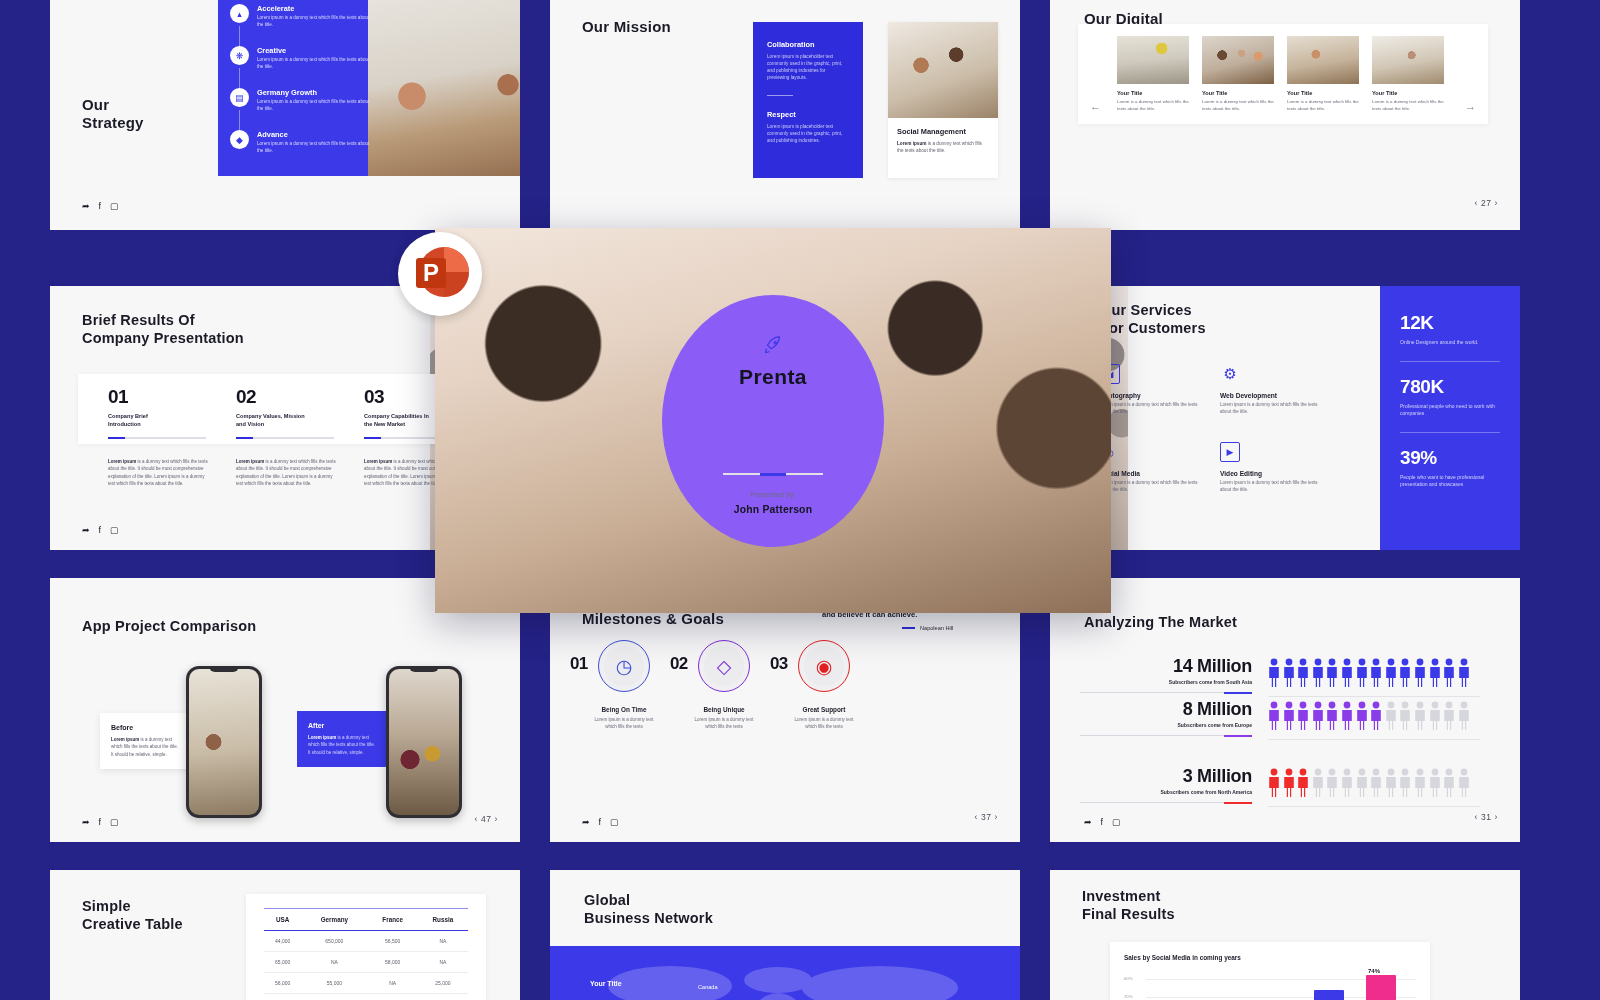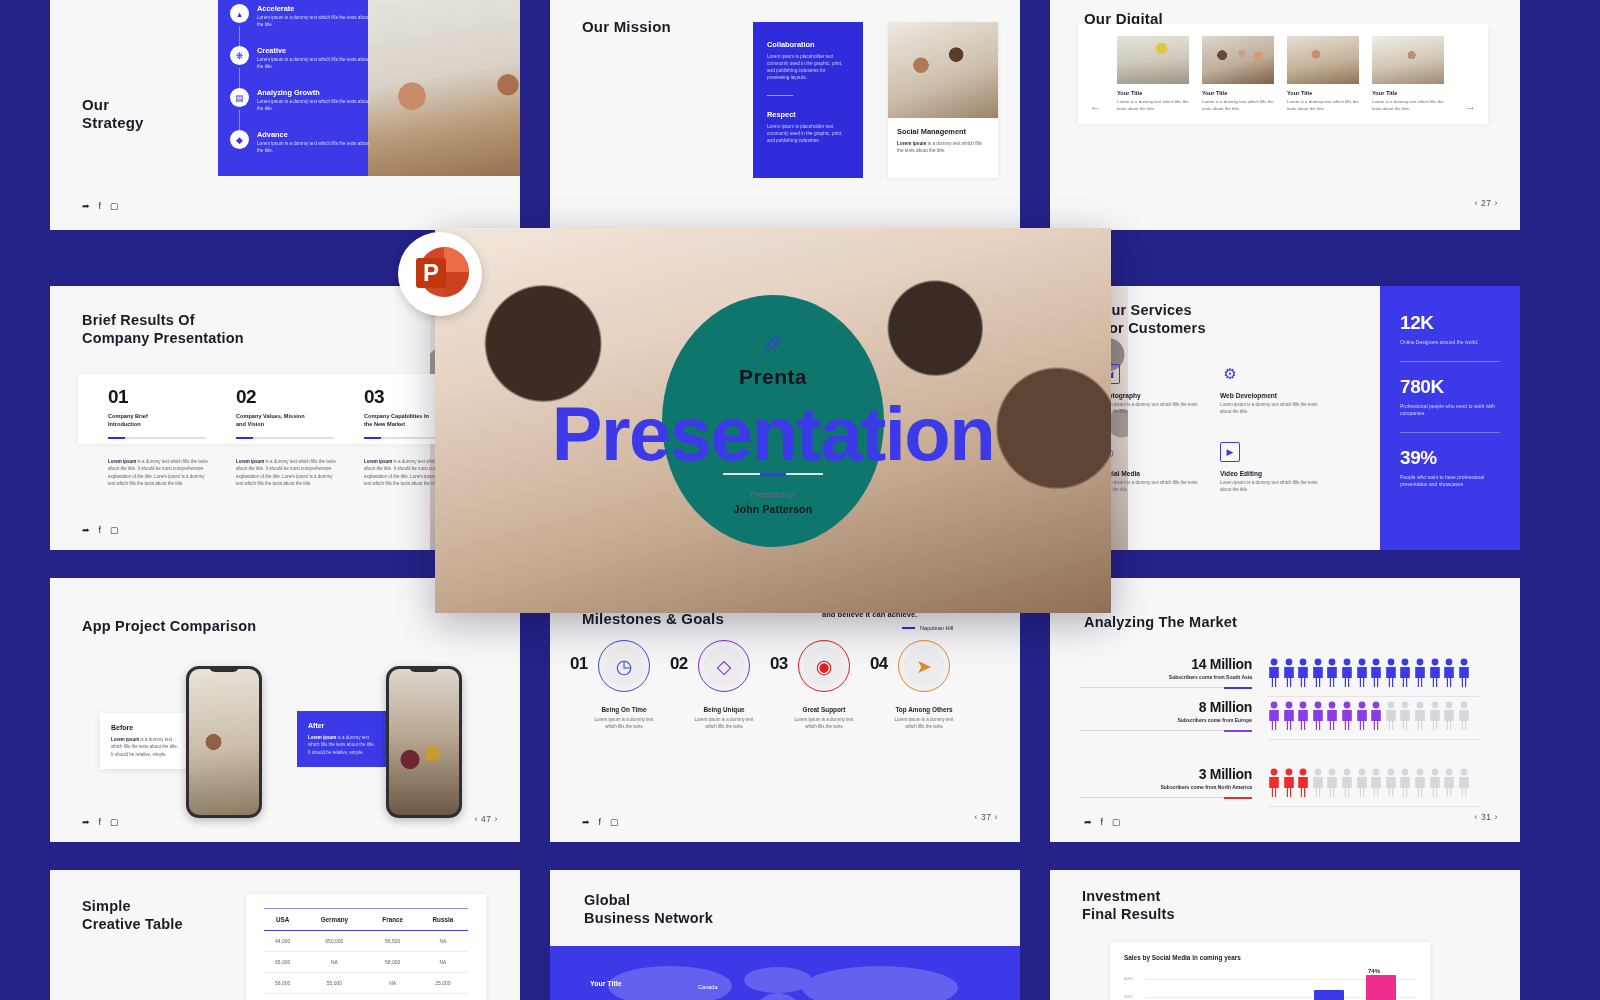--- a/index.html
+++ b/index.html
@@ -172,21 +172,21 @@
   .ms-ring-in { position:absolute; inset:5px; border-radius:50%; background:#ececef; display:flex;align-items:center;justify-content:center; font-size:19px; }
   .ms-num { position:absolute; left:-2px; top:14px; font-size:17px; font-weight:700; color:#15151f; letter-spacing:-.6px; }
   .ms-h { font-size:6.4px; font-weight:700; color:#1b1b28; margin-top:14px; }
   .ms-p { font-size:4.5px; line-height:1.55; color:#6a6a78; margin-top:4px; white-space:pre-line; }
   .quote-text { position:absolute; font-size:7.6px; font-weight:700; color:#1b1b28; }
   .quote-author { position:absolute; font-size:5.6px; color:#2b2b3a; display:flex; align-items:center; gap:5px;}
   .quote-author::before { content:""; width:13px;height:1.4px;background:#2f2ddb;display:block; }
 
   
   .mk-row { position:absolute; width:400px; }
-  .mk-num { font-size:14px; font-weight:700; color:#15151f; text-align:right; width:172px; letter-spacing:-.3px; }
+  .mk-num { font-size:18px; font-weight:700; color:#15151f; text-align:right; width:172px; letter-spacing:-.3px; }
   .mk-sub { font-size:5px; font-weight:700; color:#2a2a38; text-align:right; width:172px; margin-top:2px; }
   .mk-line { width:172px; height:1px; background:#d8d8e0; margin-top:7px; position:relative; }
   .mk-line::after { content:""; position:absolute; right:0; bottom:-1px; width:28px; height:2px; }
   .mk-people { position:absolute; left:188px; top:2px; display:flex; gap:2.6px; }
   .mk-line-wrap { position:absolute; left:188px; top:40px; width:212px; height:1px; background:#e2e2e8; }
 
   
   .tbl-card { position:absolute; left:196px; top:24px; width:240px; height:118px; background:#fff; box-shadow:0 1px 6px rgba(0,0,0,.07); padding:14px 18px; }
   table.tbl { width:100%; border-collapse:collapse; }
   table.tbl th { font-size:6.3px; font-weight:700; color:#20202e; padding:7px 0; text-align:center; }
@@ -208,21 +208,21 @@
 
   
   #hero {
     position:absolute; left:435px; top:228px; width:676px; height:385px;
     overflow:hidden; box-shadow:0 10px 36px rgba(10,10,40,.30);
   }
   #hero-bg { position:absolute; inset:0; }
   #hero-circle {
     position:absolute; left:50%; top:50%; transform:translate(-50%,-50%);
     width:222px; height:252px; border-radius:50%;
-    background:#0f766e;
+    background:#8b5cf6;
     display:flex; flex-direction:column; align-items:center; justify-content:flex-start;
     padding-top:40px;
   }
   #hero-brand { font-size:21px; font-weight:700; color:#14141f; letter-spacing:.4px; margin-top:8px; }
   #hero-main {
     position:absolute; left:0; right:0; top:168px;
     text-align:center; font-size:76px; font-weight:700;
     color:#3b39e8; letter-spacing:-1.5px; line-height:1;
   }
   #hero-divider { position:absolute; left:50%; transform:translateX(-50%); top:245px; width:100px; height:2px; background:#e0e0e6; }
@@ -266,21 +266,21 @@
       <div class="strategy-row" style="top:60px;">
         <div class="strategy-icon">❋</div>
         <div>
           <div class="strategy-h">Creative</div>
           <div class="strategy-p">Lorem ipsum is a dummy text which fills the texts about the title.</div>
         </div>
       </div>
       <div class="strategy-row" style="top:102px;">
         <div class="strategy-icon">▤</div>
         <div>
-          <div class="strategy-h">Analyzing Growth</div>
+          <div class="strategy-h">Germany Growth</div>
           <div class="strategy-p">Lorem ipsum is a dummy text which fills the texts about the title.</div>
         </div>
       </div>
       <div class="strategy-row" style="top:144px;">
         <div class="strategy-icon">◆</div>
         <div>
           <div class="strategy-h">Advance</div>
           <div class="strategy-p">Lorem ipsum is a dummy text which fills the texts about the title.</div>
         </div>
       </div>
@@ -490,29 +490,20 @@
     <div class="ms-item" style="left:222px;">
       <div class="ms-num">03</div>
       <div class="ms-ring" style="border-color:#e02020;">
         <div class="ms-ring-in" style="color:#e02020;">◉</div>
       </div>
       <div class="ms-h">Great Support</div>
       <div class="ms-p">Lorem ipsum is a dummy text
 which fills the texts</div>
     </div>
 
-    <div class="ms-item" style="left:322px;">
-      <div class="ms-num">04</div>
-      <div class="ms-ring" style="border-color:#e08a20;">
-        <div class="ms-ring-in" style="color:#e08a20;">➤</div>
-      </div>
-      <div class="ms-h">Top Among Others</div>
-      <div class="ms-p">Lorem ipsum is a dummy text
-which fills the texts</div>
-    </div>
 
     <div class="social" style="left:32px; top:240px;">
       <span>➦</span>
       <span>f</span>
       <span>▢</span>
     </div>
     <div class="pager" style="right:22px; bottom:20px;">‹ 37 ›</div>
   </div>
 
   <div class="slide" id="s-mk" style="left:1050px; top:578px; width:470px; height:264px;">
@@ -806,21 +797,20 @@
   <div id="hero">
     <div id="hero-bg" class="photo ph-hero"></div>
     <div id="hero-circle">
       <svg width="22" height="22" viewBox="0 0 24 24" fill="none" stroke="#3b39e8" stroke-width="1.4">
         <path d="M5 15c-1 2-1 4-1 4s2 0 4-1"></path>
         <path d="M9 14l-3-3c4-7 9-9 13-9 0 4-2 9-9 13l-1-1z"></path>
         <circle cx="14.5" cy="8.5" r="1.2"></circle>
       </svg>
       <div id="hero-brand">Prenta</div>
     </div>
-    <div id="hero-main">Presentation</div>
     <div id="hero-divider"></div>
     <div id="hero-by">Presented by:</div>
     <div id="hero-name">John Patterson</div>
   </div>
 
   <div id="ppt-badge">
     <div id="ppt-mark">
       <svg width="60" height="60" viewBox="0 0 60 60">
         <circle cx="34" cy="28" r="25" fill="#d24726"></circle>
         <path d="M34 3 A25 25 0 0 1 59 28 L34 28 Z" fill="#ed6c47"></path>

